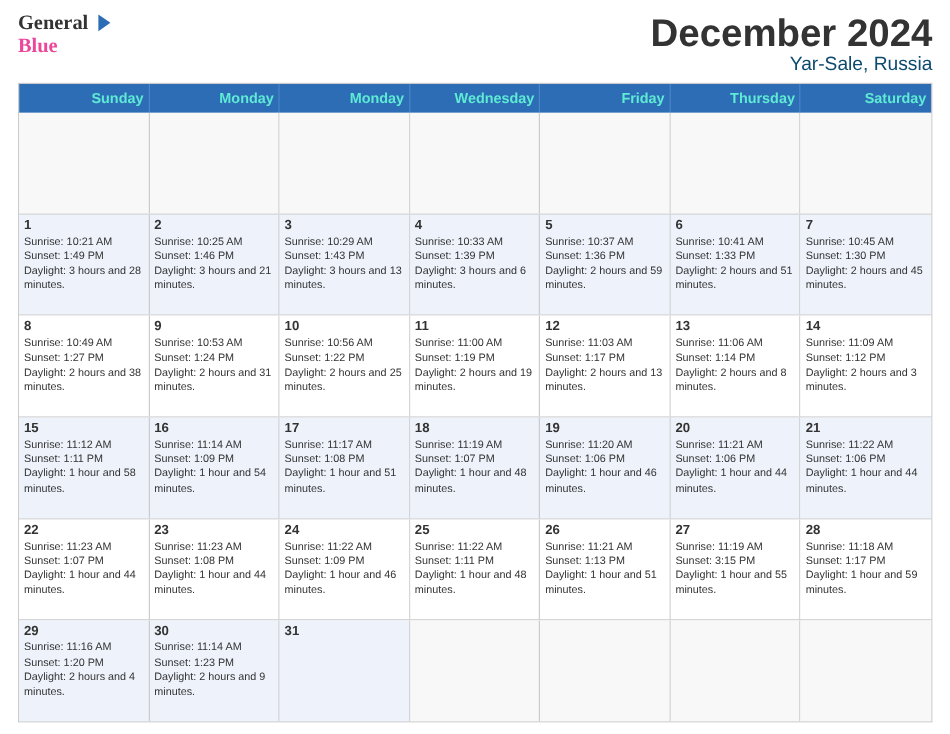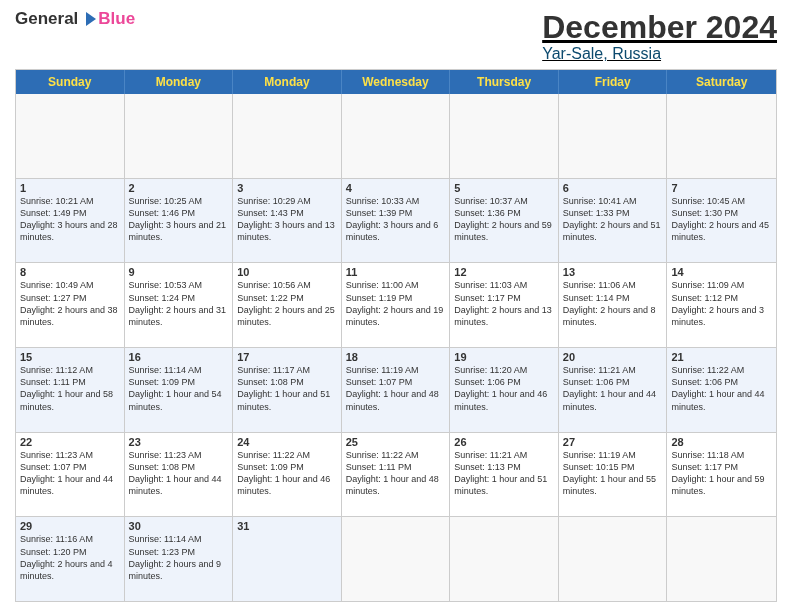--- a/index.html
+++ b/index.html
@@ -22,21 +22,21 @@
       justify-content: space-between;
       align-items: flex-start;
       margin-bottom: 6px;
     }
     .logo {
       display: flex;
       align-items: center;
       gap: 4px;
     }
     .title-section {
-      text-decoration: underline;
+      text-align: right;
     }
     .month-title {
       font-size: 32px;
       font-weight: bold;
       color: #333;
       line-height: 1.1;
     }
     .location-title {
       font-size: 16px;
       color: #0c4a6e;
@@ -46,25 +46,25 @@
       display: flex;
       flex-direction: column;
       border: 1px solid #ccc;
     }
     .cal-header-row {
       display: grid;
       grid-template-columns: repeat(7, 1fr);
       background-color: #2d6db5;
     }
     .cal-header-cell {
-      color: #fde047;
+      color: #5eead4;
       font-weight: bold;
       font-size: 12px;
       padding: 5px 4px;
-      text-align: center;
+      text-align: right;
       border-right: 1px solid #4a85c5;
     }
     .cal-header-cell:last-child { border-right: none; }
     .cal-body {
       flex: 1;
       display: flex;
       flex-direction: column;
     }
     .cal-week {
       flex: 1;
@@ -102,21 +102,21 @@
     .cal-week:nth-child(even) .cal-cell:not(.empty) {
       background: #eef3fb;
     }
   </style>
 </head>
 <body>
 
 <div class="page">
   <div class="header">
     <div class="logo">
-    <div style="display:flex;flex-direction:row;line-height:1.1;">
+    <div style="display:flex;flex-direction:column;line-height:1.1;font-family:Liberation Serif, serif;">
       <div style="display:flex;align-items:center;gap:2px;">
         <span style="font-size:17px;font-weight:bold;color:#333;">General</span>
         <svg width="18" height="18" viewBox="0 0 18 18">
           <polygon points="6,2 16,9 6,16" fill="#2d6db5"></polygon>
         </svg>
       </div>
       <span style="font-size:17px;font-weight:bold;color:#ec4899;">Blue</span>
     </div>
   </div>
     <div class="title-section">
@@ -124,22 +124,22 @@
       <div class="location-title">Yar-Sale, Russia</div>
     </div>
   </div>
 
   <div class="calendar">
     <div class="cal-header-row">
     <div class="cal-header-cell">Sunday</div>
         <div class="cal-header-cell">Monday</div>
         <div class="cal-header-cell">Monday</div>
         <div class="cal-header-cell">Wednesday</div>
+        <div class="cal-header-cell">Friday</div>
         <div class="cal-header-cell">Thursday</div>
-        <div class="cal-header-cell">Friday</div>
         <div class="cal-header-cell">Saturday</div>
       </div>
     <div class="cal-body">
     <div class="cal-week">
           <div class="cal-cell empty"></div>
           <div class="cal-cell empty"></div>
           <div class="cal-cell empty"></div>
           <div class="cal-cell empty"></div>
           <div class="cal-cell empty"></div>
           <div class="cal-cell empty"></div>
@@ -304,21 +304,21 @@
           </div>
           <div class="cal-cell">
             <span class="day-num">26</span>
             <div class="cell-text">Sunrise: 11:21 AM
 Sunset: 1:13 PM
 Daylight: 1 hour and 51 minutes.</div>
           </div>
           <div class="cal-cell">
             <span class="day-num">27</span>
             <div class="cell-text">Sunrise: 11:19 AM
-Sunset: 10:15 PM
+Sunset: 3:15 PM
 Daylight: 1 hour and 55 minutes.</div>
           </div>
           <div class="cal-cell">
             <span class="day-num">28</span>
             <div class="cell-text">Sunrise: 11:18 AM
 Sunset: 1:17 PM
 Daylight: 1 hour and 59 minutes.</div>
           </div>
         </div>
         <div class="cal-week">

